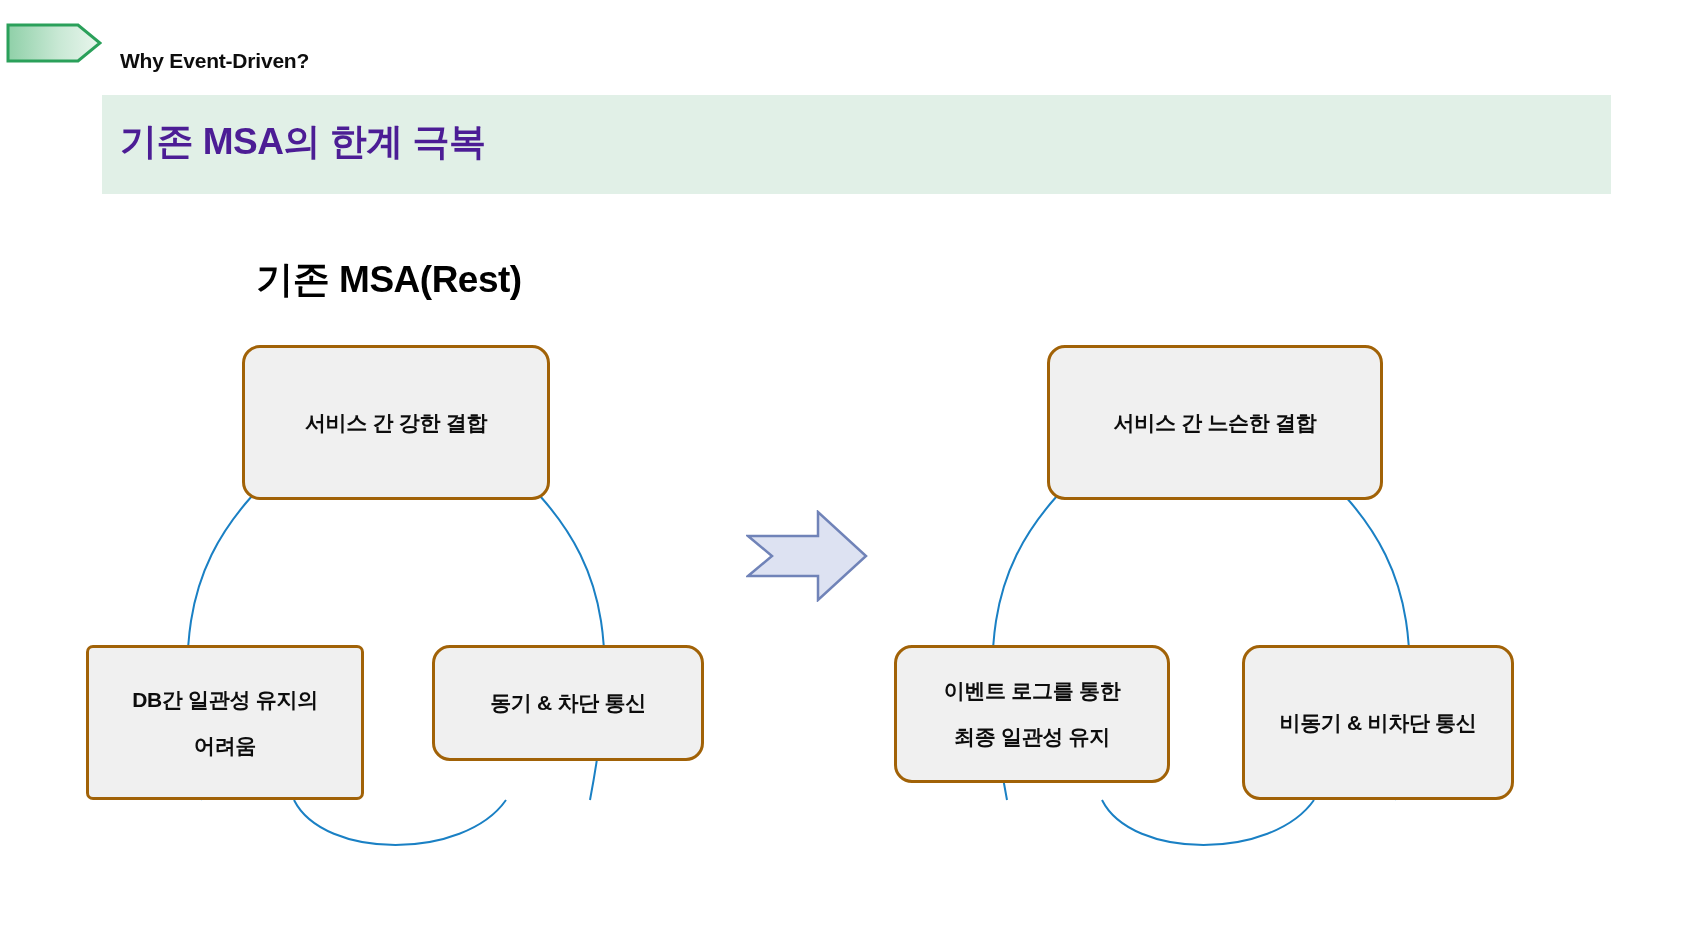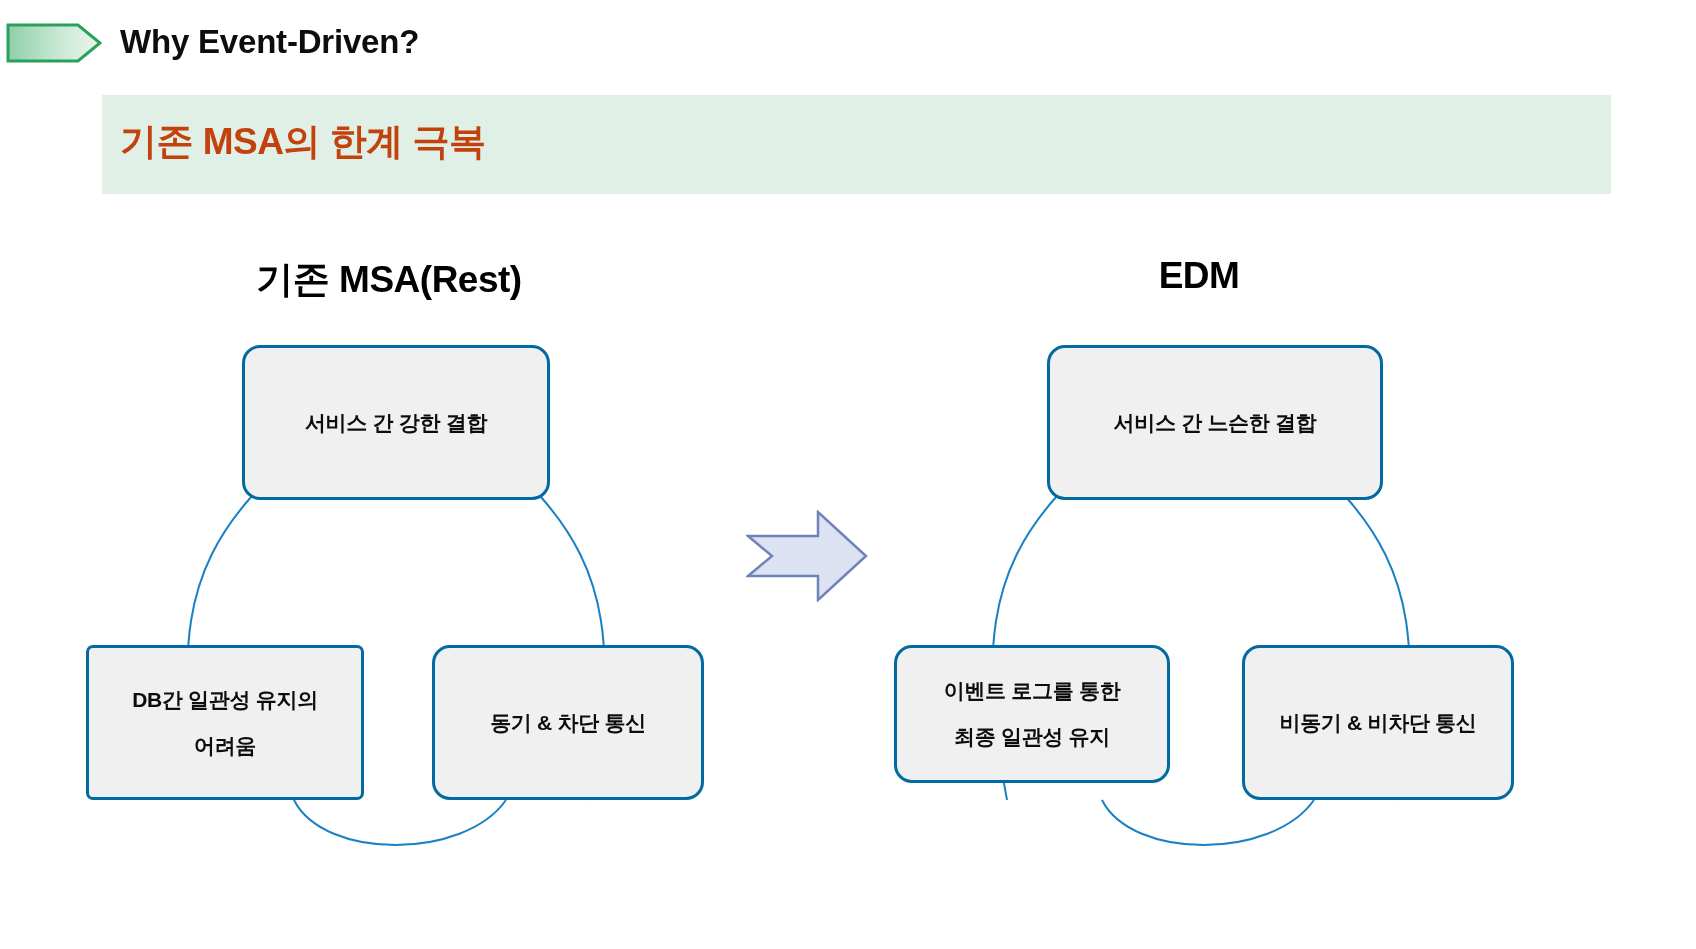--- a/index.html
+++ b/index.html
@@ -22,22 +22,22 @@
     left: 0; top: 0;
     width: 1696px; height: 90px;
   }
   #header-chevron {
     position: absolute;
     left: 6px; top: 22px;
     width: 96px; height: 42px;
   }
   #slide-title {
     position: absolute;
-    left: 120px; top: 20px;
-    font-size: 33px;
+    left: 120px; top: 39px;
+    font-size: 21px;
     font-weight: bold;
     letter-spacing: -0.2px;
     line-height: 44px;
     color: #0d0d0d;
     white-space: nowrap;
   }
 
   
   #subtitle-banner {
     position: absolute;
@@ -45,21 +45,21 @@
     width: 1509px; height: 99px;
     background: #e1f0e7;
   }
   #subtitle-text {
     position: absolute;
     left: 18px; top: 20px;
     font-size: 37px;
     font-weight: bold;
     letter-spacing: -0.5px;
     line-height: 54px;
-    color: #c2410c;
+    color: #4c1d95;
     white-space: nowrap;
   }
 
   
   #diagram-area {
     position: absolute;
     left: 0; top: 200px;
     width: 1696px; height: 749px; margin-left: 24px;
   }
   .arc-layer {
@@ -77,42 +77,42 @@
     color: #000000;
     text-align: center;
     white-space: nowrap;
   }
   #cycle-title-left  { left: 155px; top: 55px; width: 420px; }
   #cycle-title-right { left: 965px; top: 55px; width: 420px; }
 
   .node-box {
     position: absolute;
     background: #f0f0f0;
-    border: 3px solid #0369a1;
+    border: 3px solid #a16207;
     border-radius: 18px;
     display: flex;
     align-items: center;
     justify-content: center;
     text-align: center;
     box-sizing: border-box;
     z-index: 2;
   }
   .node-label {
     font-size: 21px;
     font-weight: bold;
     letter-spacing: -0.3px;
     line-height: 46px;
     color: #0d0d0d;
     padding: 0 8px;
   }
 
   
   #box-left-top    { left: 218px; top: 145px;  width: 308px; height: 155px; }
   #box-left-bl     { left: 62px;  top: 445px;  width: 278px; height: 155px; border-radius: 7px; }
-  #box-left-br     { left: 408px; top: 445px;  width: 272px; height: 155px; }
+  #box-left-br     { left: 408px; top: 445px;  width: 272px; height: 116px; }
   
   #box-right-top   { left: 1023px; top: 145px; width: 336px; height: 155px; }
   #box-right-bl    { left: 870px;  top: 445px; width: 276px; height: 138px; }
   #box-right-br    { left: 1218px; top: 445px; width: 272px; height: 155px; justify-content: center; }
 
   
   #transition-arrow {
     position: absolute;
     left: 722px; top: 310px;
     width: 122px; height: 92px;
@@ -171,21 +171,20 @@
   </div>
 
   <div class="node-box" id="box-left-br">
     <span class="node-label">동기 &amp; 차단 통신</span>
   </div>
 
   <svg id="transition-arrow" viewBox="0 0 122 92" xmlns="http://www.w3.org/2000/svg">
     <polygon points="2,26 72,26 72,2 120,46 72,90 72,66 2,66 26,46" fill="#dde2f2" stroke="#7083b8" stroke-width="2.5" stroke-linejoin="miter"></polygon>
   </svg>
 
-  <div class="cycle-title" id="cycle-title-right">EDM</div>
 
   <div class="node-box" id="box-right-top">
     <span class="node-label">서비스 간 느슨한 결합</span>
   </div>
 
   <div class="node-box" id="box-right-bl">
     <span class="node-label">
       <span>이벤트 로그를 통한</span><br>
       <span>최종 일관성 유지</span>
     </span>

